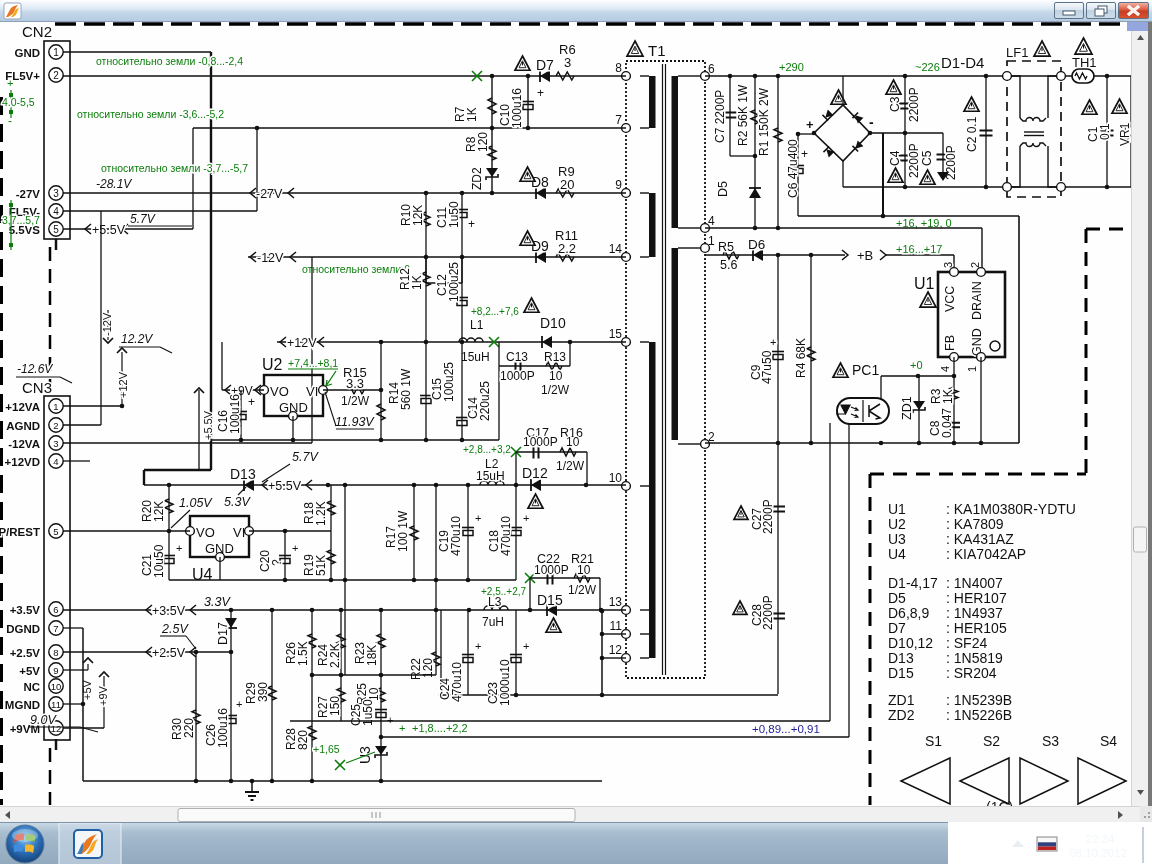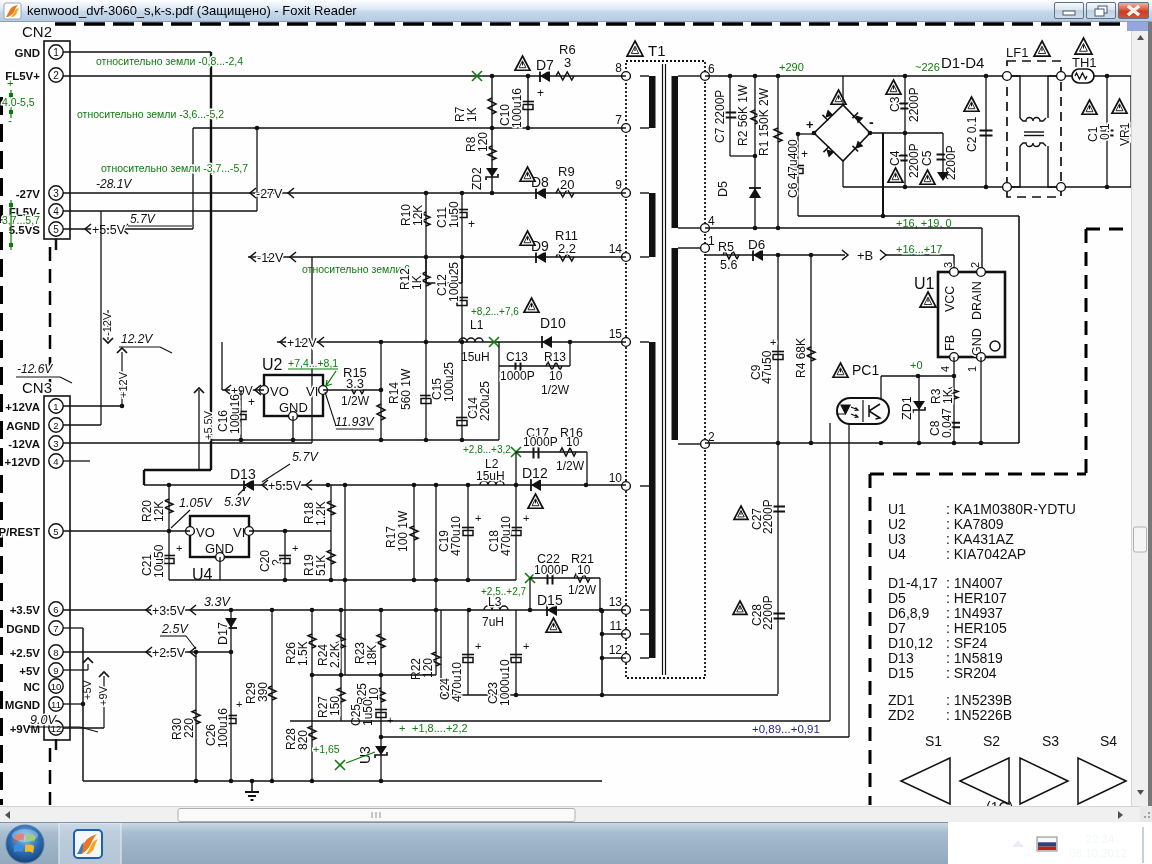--- a/index.html
+++ b/index.html
@@ -13,21 +13,20 @@
   background:linear-gradient(#c9d8e4, #a9bed0 22%, #9db3c7 55%, #93a9bd); border-top:1px solid #7e93a7; }
 #winedge { position:absolute; left:1148px; top:22px; width:4px; height:800px; background:#787878; }
 </style></head>
 <body>
 <div id="titlebar">
  <svg width="22" height="22" style="position:absolute;left:3px;top:1px">
    <rect x="1" y="2" width="17" height="16" rx="2" fill="#fff" stroke="#9aa7b8"></rect>
    <path d="M3 16 C8 8 6 6 15 4 C10 10 13 12 5 16 Z" fill="#e87722"></path>
    <path d="M8 16 C13 10 11 8 16 7 C13 12 15 13 10 16 Z" fill="#f5a623"></path>
  </svg>
- <div id="title">kenwood_dvf-3060_s,k-s.pdf (Защищено) - Foxit Reader</div>
  <div class="wbtn" style="left:1054px;width:30px;background:linear-gradient(#f4f8fb,#dbe6f0 45%,#c0d2e2 50%,#cddce9)">
    <svg width="28" height="15">
         <rect x="8" y="8" width="12" height="4" fill="#fff" stroke="#45586c"></rect>
       </svg></div>
  <div class="wbtn" style="left:1086px;width:30px;background:linear-gradient(#f4f8fb,#dbe6f0 45%,#c0d2e2 50%,#cddce9)">
    <svg width="28" height="15">
         <rect x="11" y="3" width="9" height="7" fill="#fff" stroke="#45586c"></rect>
         <rect x="8" y="6" width="9" height="7" fill="#fff" stroke="#45586c"></rect>
       </svg></div>
  <div class="wbtn" style="left:1118px;width:31px;background:linear-gradient(#f0b0a0,#e06348 40%,#c63f23 55%,#d8512f)">

